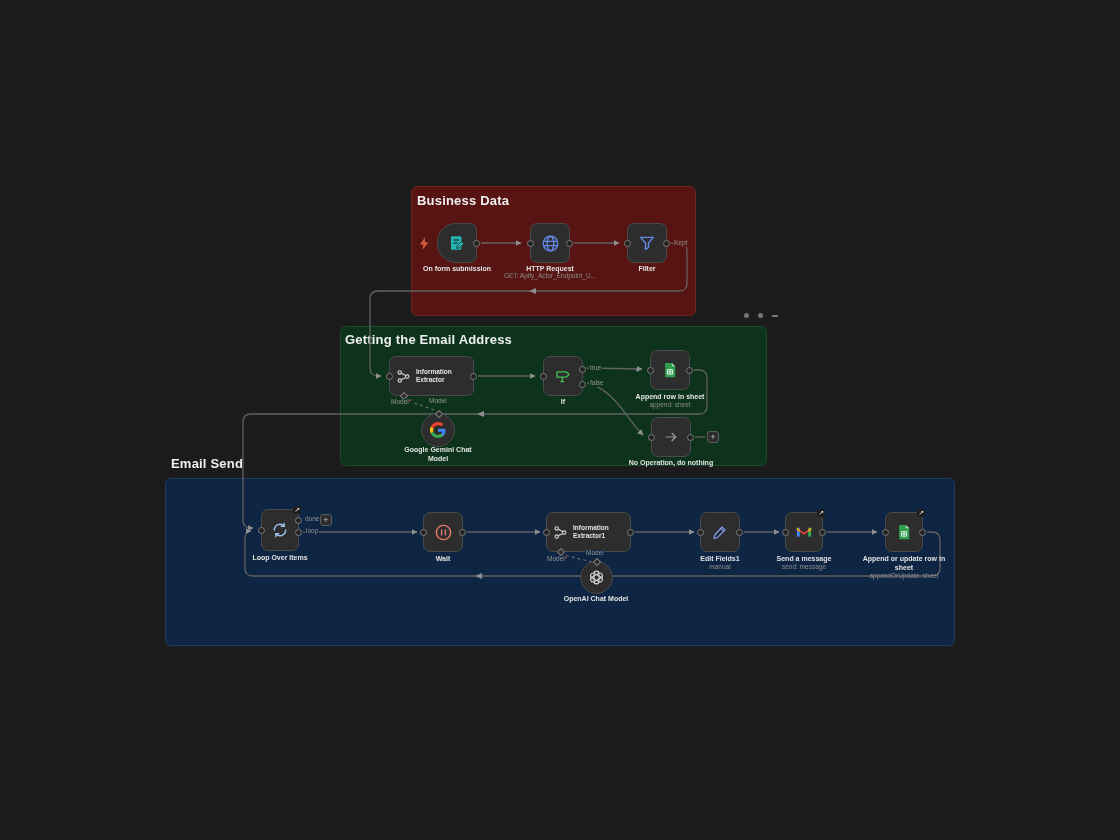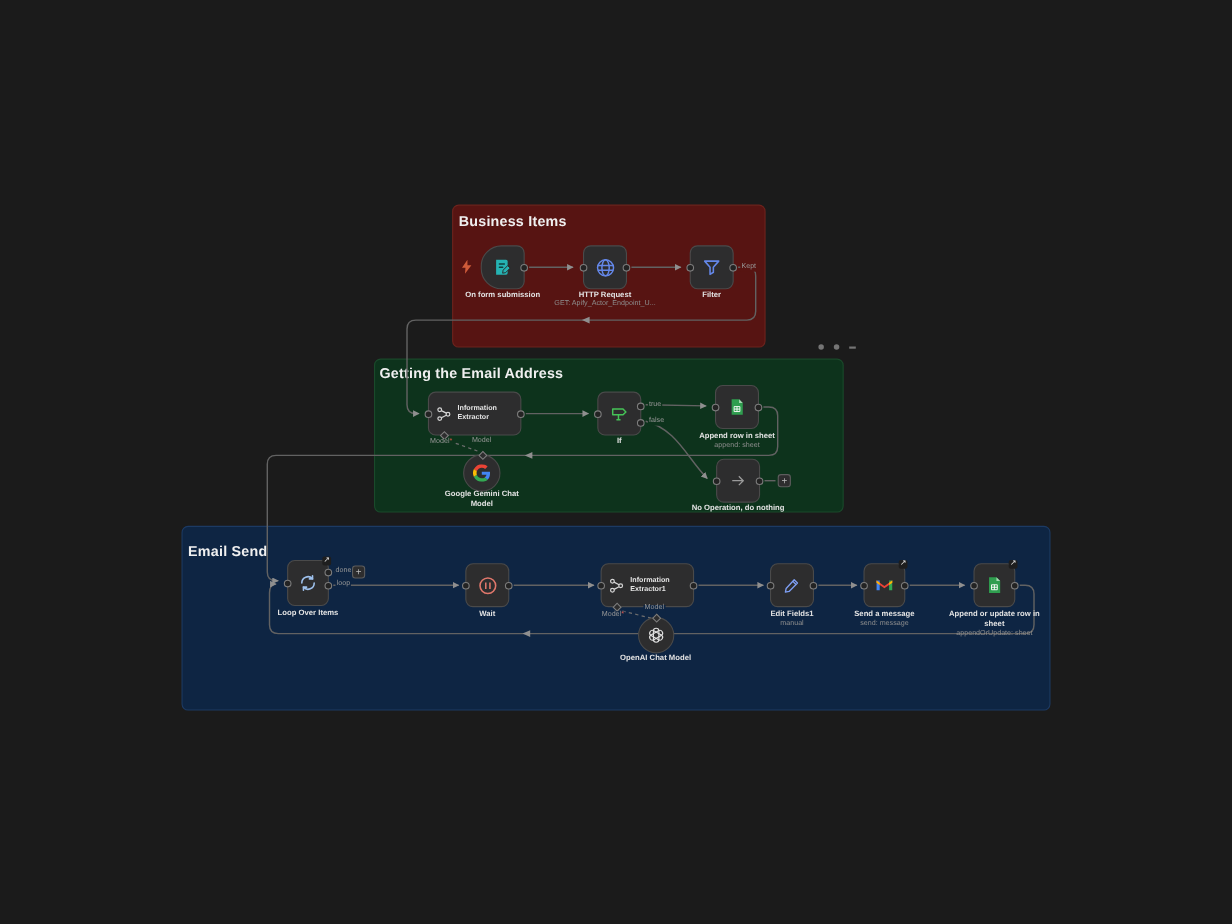--- a/index.html
+++ b/index.html
@@ -41,23 +41,23 @@
 </style>
 </head>
 <body>
 
 <div class="canvas">
 
   <div class="sticky" style="left:411px;top:186px;width:285px;height:130px;background:#571412;border:1px solid #6e231d;"></div>
   <div class="sticky" style="left:340px;top:326px;width:427px;height:140px;background:#0d331c;border:1px solid #1a4a2b;"></div>
   <div class="sticky" style="left:165px;top:478px;width:790px;height:168px;background:#0e2543;border:1px solid #1c3a63;"></div>
 
-  <div class="sticky-title" style="left:417px;top:193px;">Business Items</div>
+  <div class="sticky-title" style="left:417px;top:193px;">Business Data</div>
   <div class="sticky-title" style="left:345px;top:332px;">Getting the Email Address</div>
-  <div class="sticky-title" style="left:171px;top:493px;">Email Send</div>
+  <div class="sticky-title" style="left:171px;top:456px;">Email Send</div>
 
   <div class="sticky-toolbar" style="left:744px;top:313px;">
     <span class="tb-dot"></span>
     <span class="tb-dot"></span>
     <span class="tb-dash"></span>
   </div>
 
   <svg class="wires" width="1120" height="840">
     <defs>
       <marker id="arw" markerWidth="8" markerHeight="8" refX="5.5" refY="3" orient="auto" markerUnits="userSpaceOnUse">

